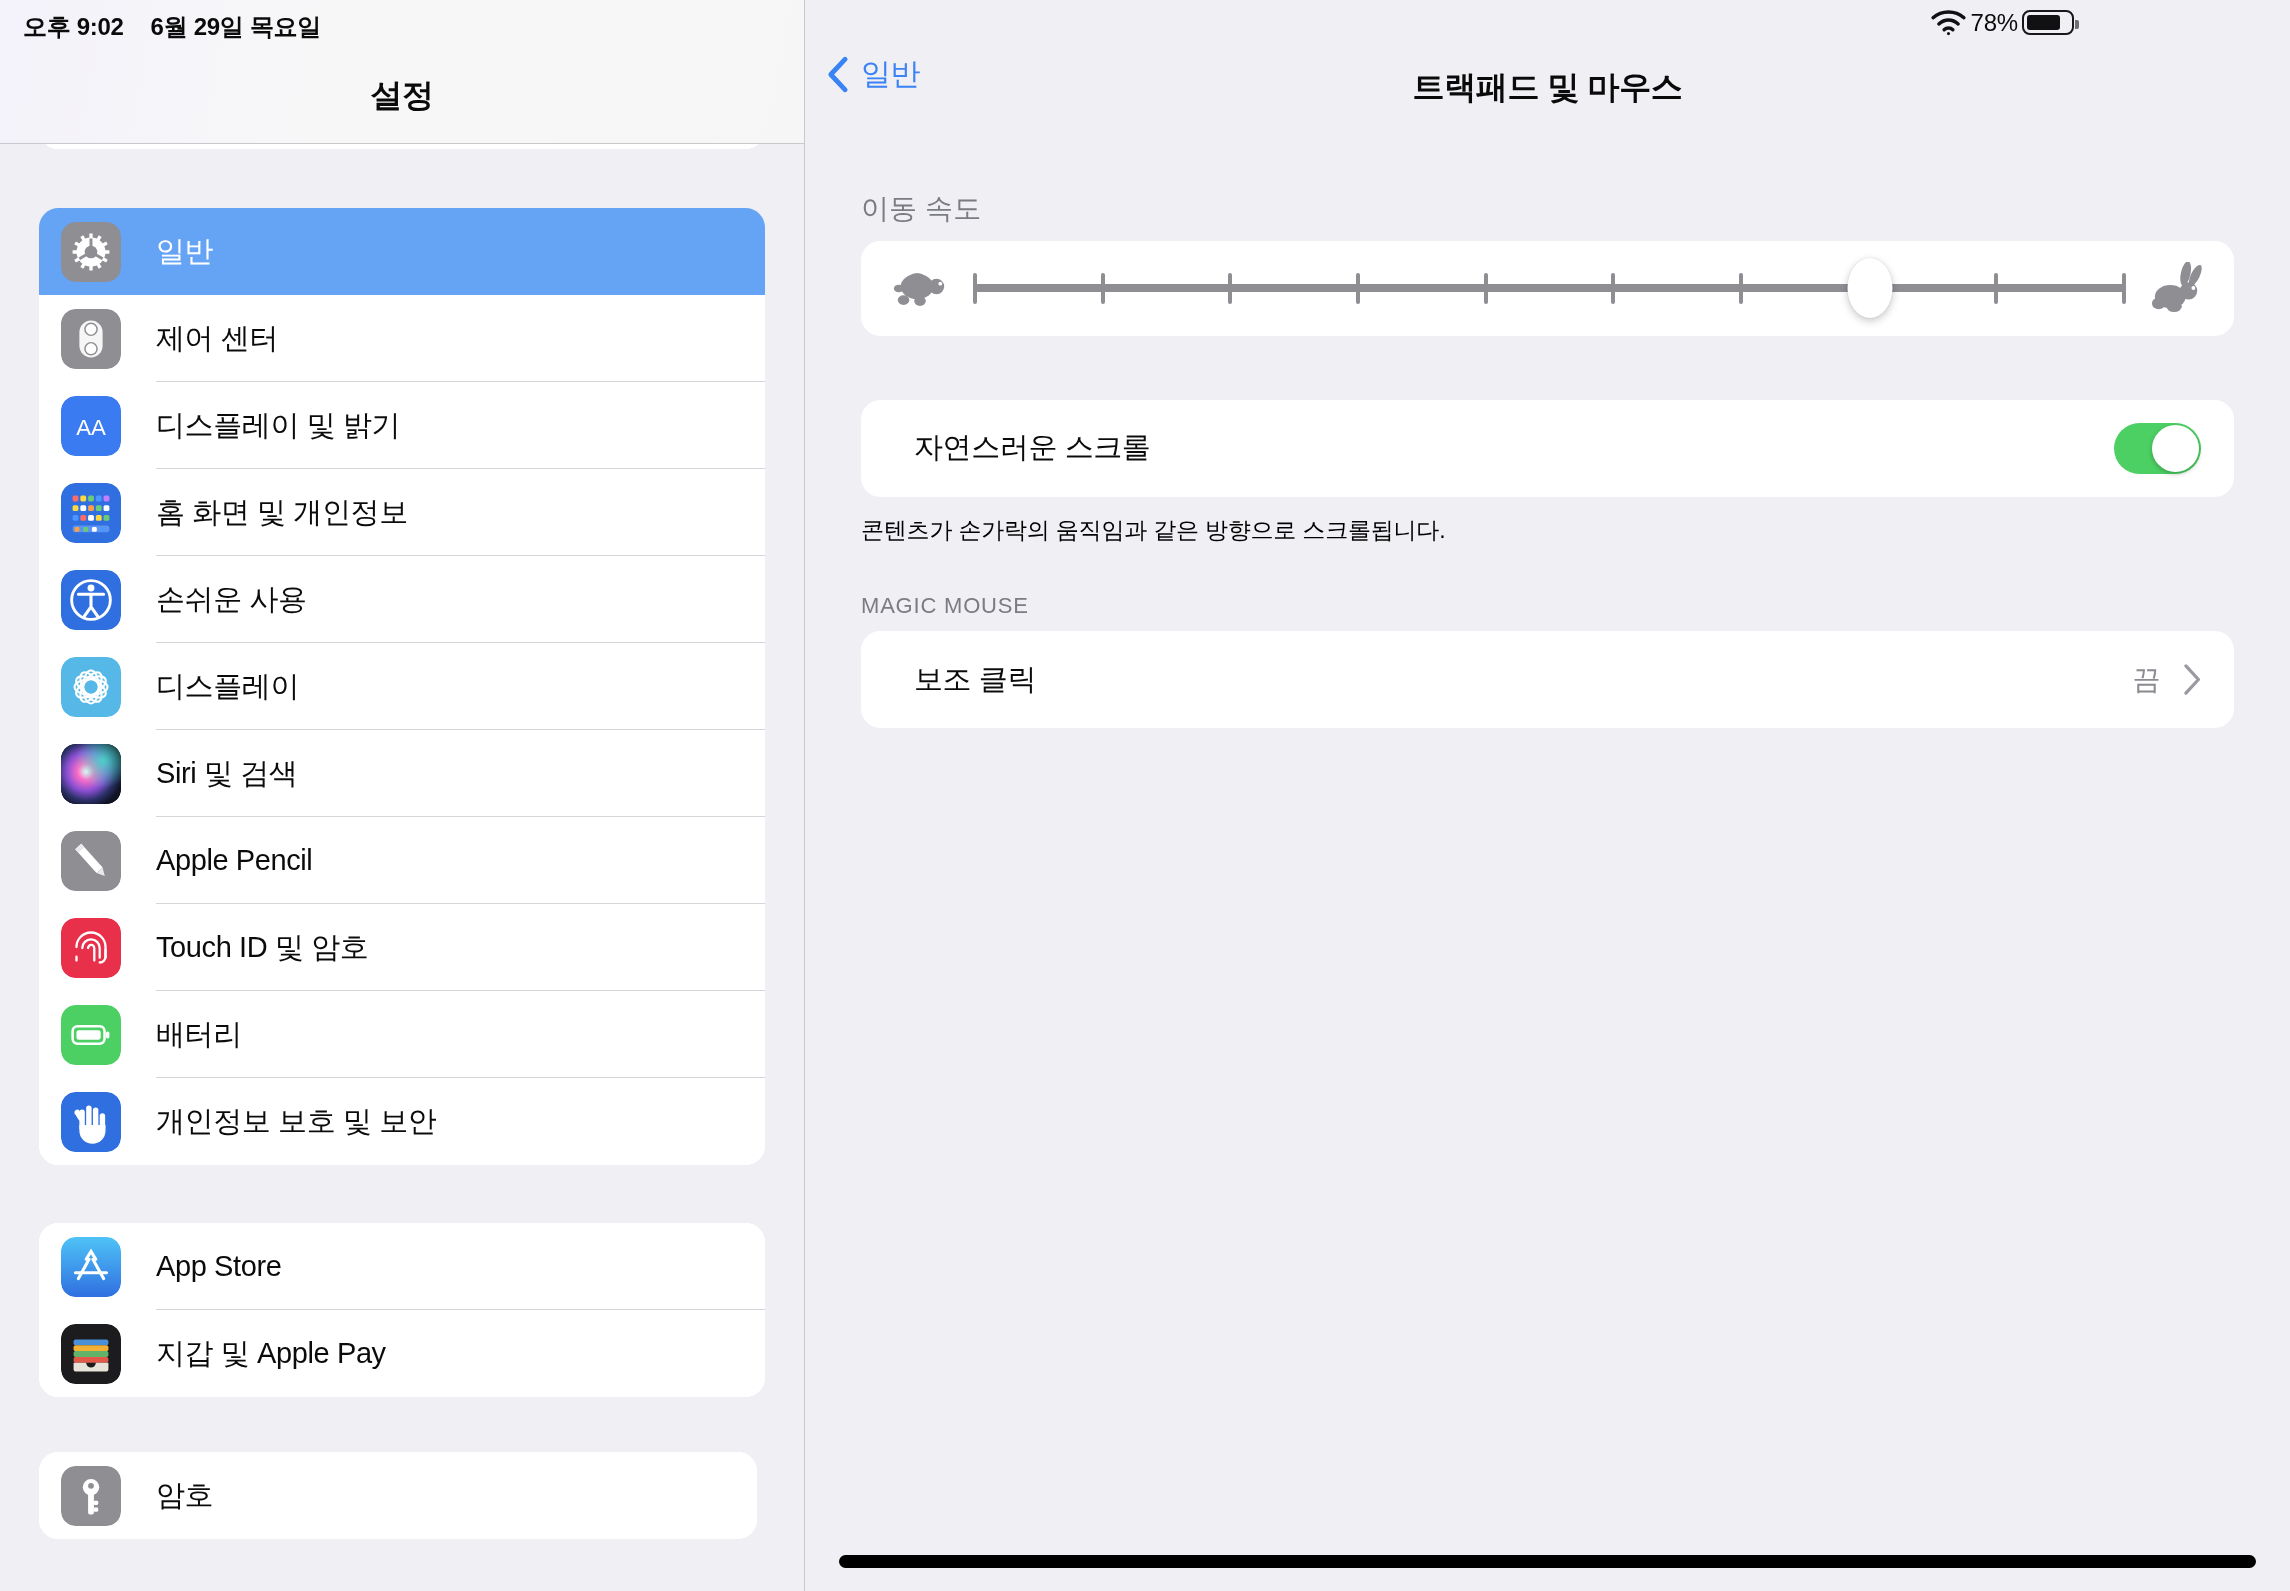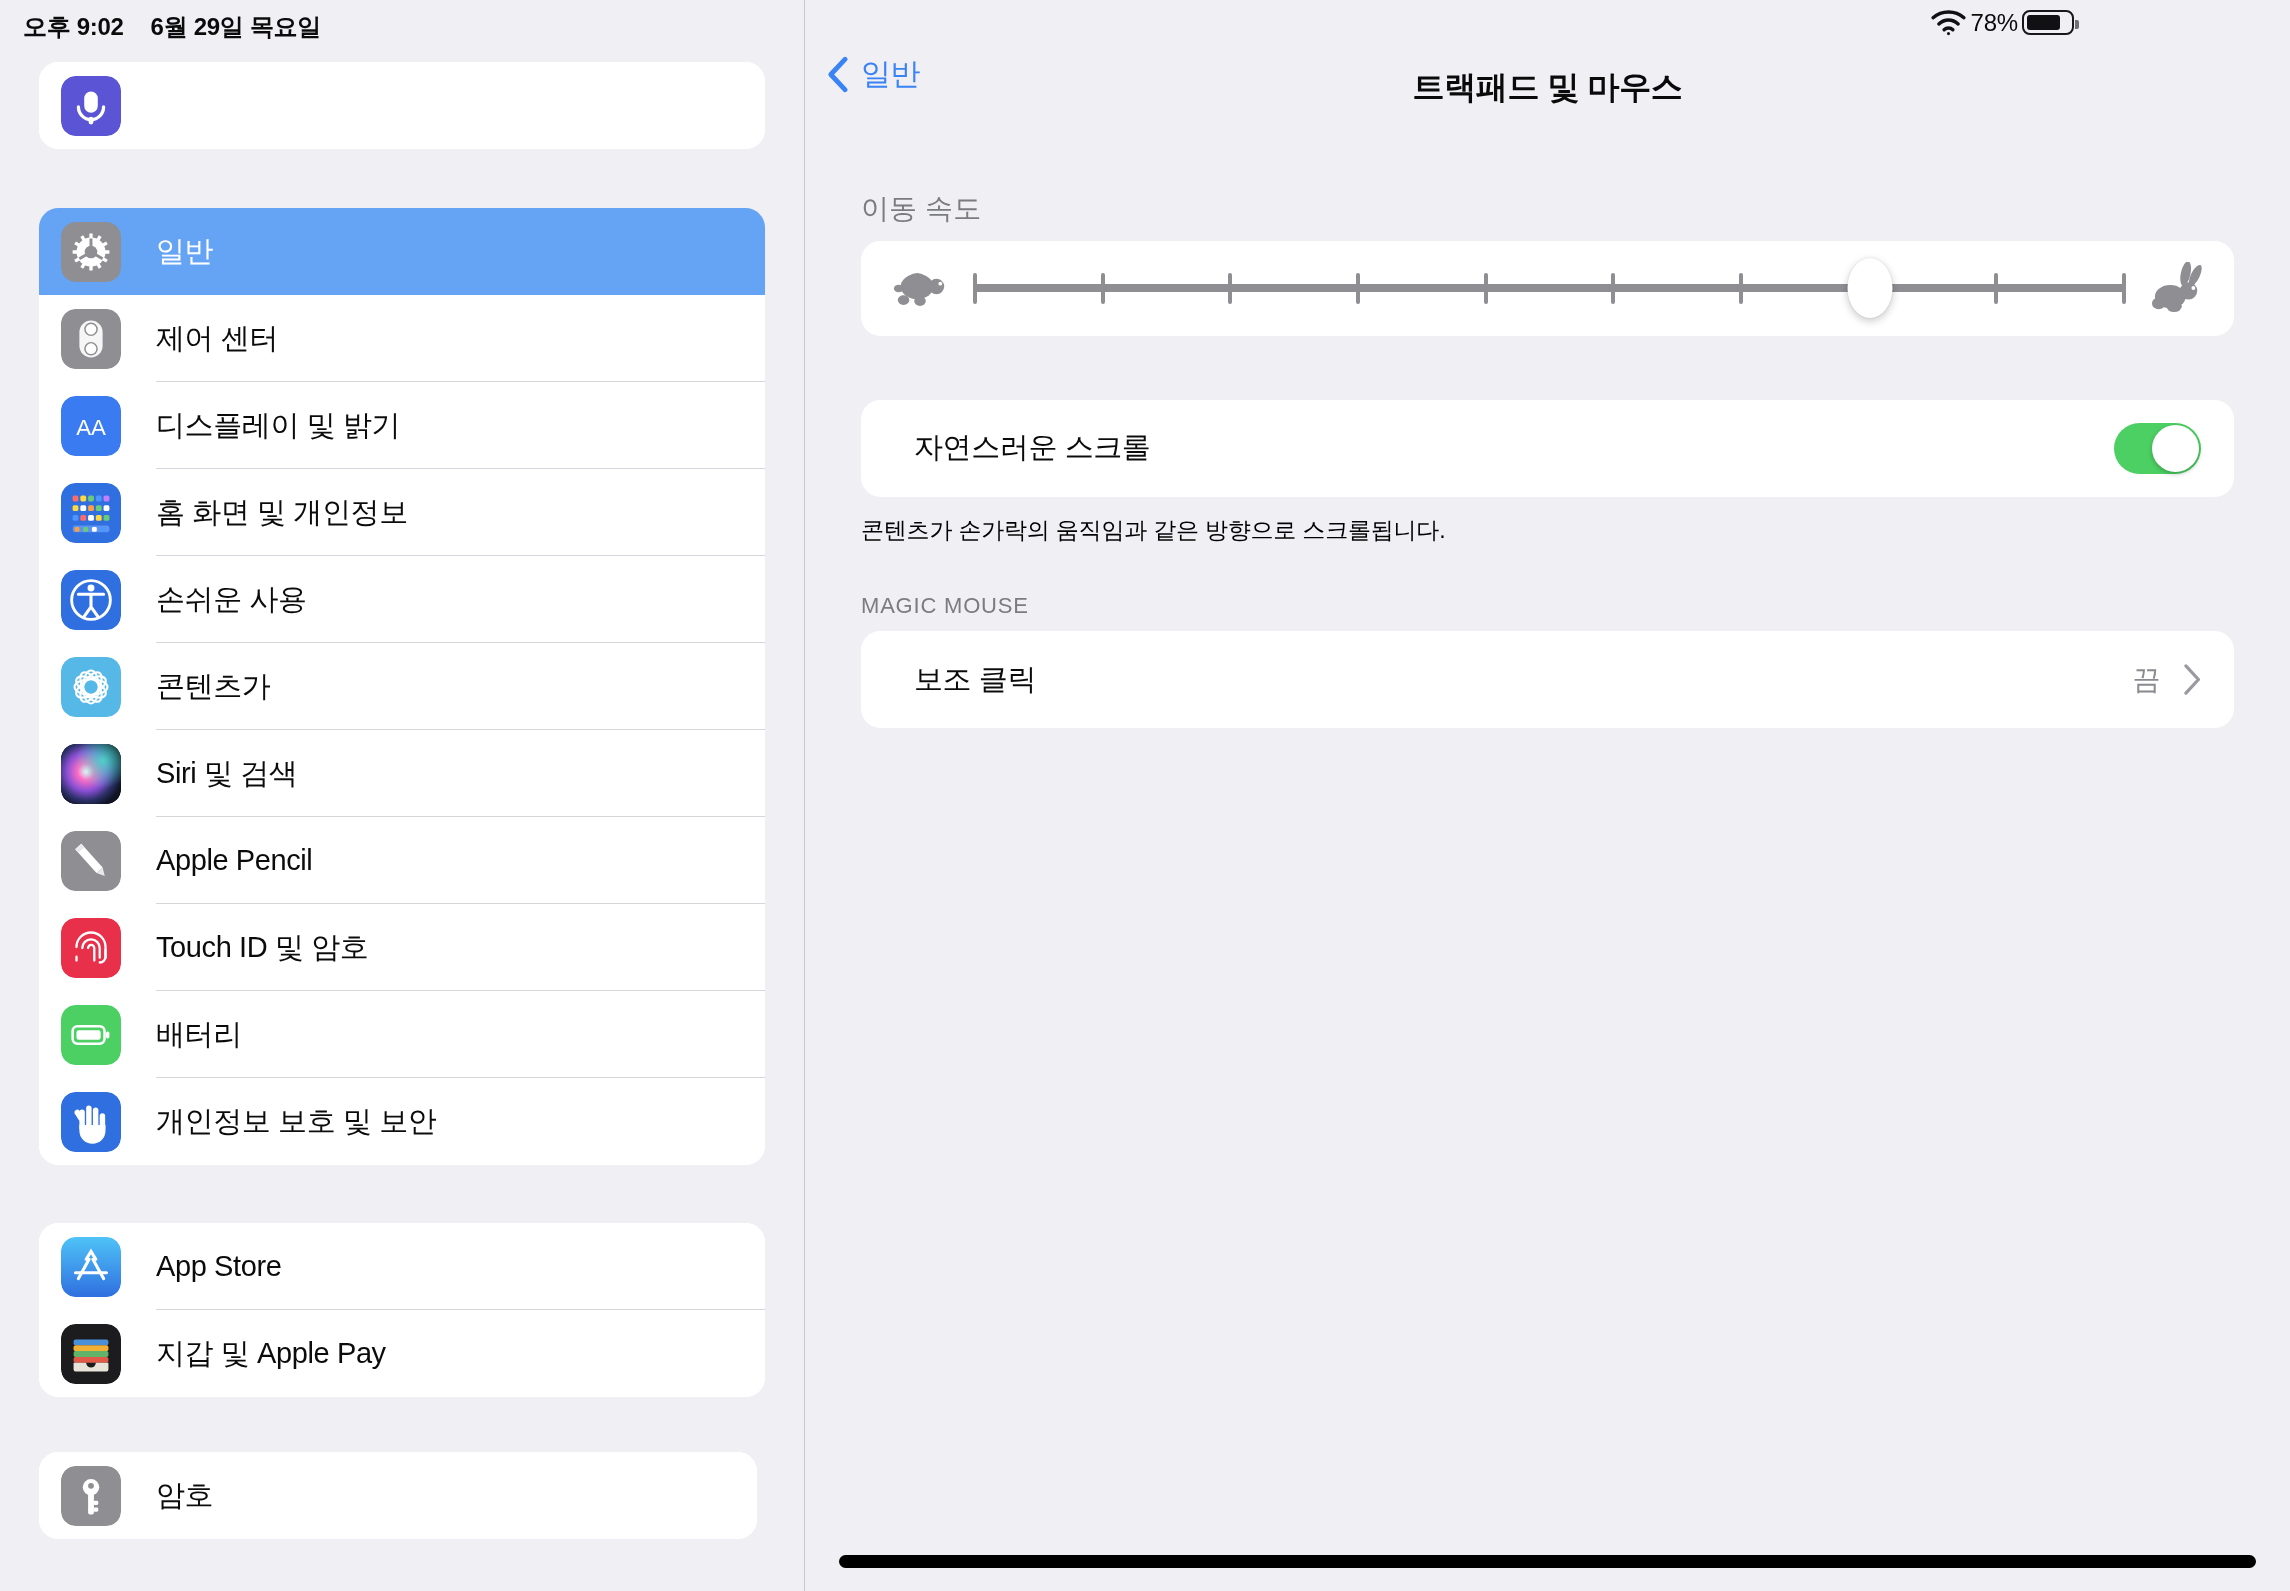--- a/index.html
+++ b/index.html
@@ -266,21 +266,21 @@
               <g fill="none" stroke="#fff" stroke-width="2.2">
                 <ellipse cx="31" cy="31" rx="8" ry="17" transform="rotate(0 31 31)"></ellipse>
                 <ellipse cx="31" cy="31" rx="8" ry="17" transform="rotate(30 31 31)"></ellipse>
                 <ellipse cx="31" cy="31" rx="8" ry="17" transform="rotate(60 31 31)"></ellipse>
                 <ellipse cx="31" cy="31" rx="8" ry="17" transform="rotate(90 31 31)"></ellipse>
                 <ellipse cx="31" cy="31" rx="8" ry="17" transform="rotate(120 31 31)"></ellipse>
                 <ellipse cx="31" cy="31" rx="8" ry="17" transform="rotate(150 31 31)"></ellipse>
               </g>
             </svg>
           </span>
-          <span class="side-label">콘텐츠가</span>
+          <span class="side-label">디스플레이</span>
           <span class="sep"></span>
         </div>
         <div class="side-row">
           <span class="icon-box">
             <svg width="60" height="60" viewBox="0 0 62 62">
               <defs>
                 <radialGradient id="sg" cx="42%" cy="46%" r="62%">
                   <stop offset="0%" stop-color="#ffffff"></stop>
                   <stop offset="22%" stop-color="#ff6ec7"></stop>
                   <stop offset="52%" stop-color="#8a4fd3"></stop>
@@ -406,20 +406,23 @@
                 <rect x="28" y="28" width="6" height="22" rx="2"></rect>
                 <rect x="33.5" y="36" width="5" height="4.2" rx="1.4"></rect>
                 <rect x="33.5" y="43" width="5" height="4.2" rx="1.4"></rect>
               </g>
             </svg>
           </span>
           <span class="side-label">암호</span>
         </div>
       </div>
     </div>
+  <div id="sidebar-header">
+    <div id="sidebar-title">설정</div>
+  </div>
 </div>
 <div id="sidebar-divider"></div>
 
 <div id="content">
 
   <div id="content-header">
     <div id="back-button">
       <svg id="back-chevron" width="23" height="39" viewBox="0 0 24 40">
         <path d="M20 4 L5 20 L20 36" fill="none" stroke="#3a83f4" stroke-width="5" stroke-linecap="round" stroke-linejoin="round"></path>
       </svg>

